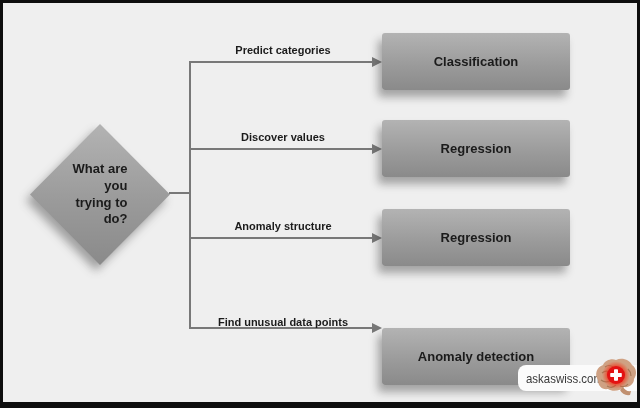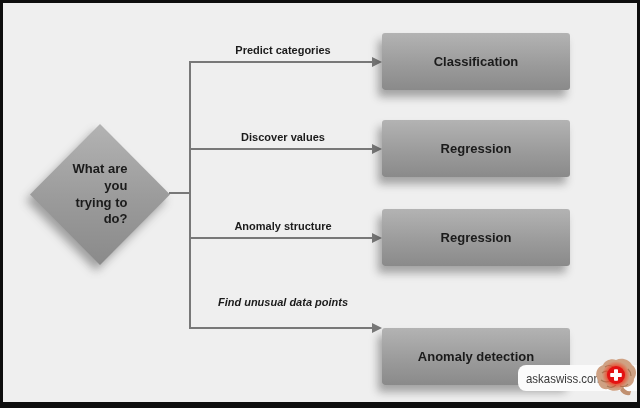--- a/index.html
+++ b/index.html
@@ -43,21 +43,21 @@
     position:absolute; left:372px; width:0; height:0;
     border-top:5px solid transparent; border-bottom:5px solid transparent;
     border-left:10px solid var(--line);
   }
   .a1{top:57px;} .a2{top:144px;} .a3{top:233px;} .a4{top:323px;}
   
   .blabel{
     position:absolute; left:184px; width:198px; height:20px; line-height:20px;
     text-align:center; font-size:11px; font-weight:bold;
   }
-  .l1{top:40px;} .l2{top:127px;} .l3{top:216px;} .l4{top:292px;font-style:italic;}
+  .l1{top:40px;} .l2{top:127px;} .l3{top:216px;} .l4{top:312px;}
   
   .node{
     position:absolute; left:382px; width:188px; height:57px; border-radius:3px;
     background:linear-gradient(180deg,var(--node-top) 0%,var(--node-mid) 58%,var(--node-bottom) 100%);
     box-shadow:-4px 7px 8px rgba(50,50,50,.40);
     display:flex; align-items:center; justify-content:center;
     font-size:13px; font-weight:bold;
   }
   .n1{top:33px;} .n2{top:120px;} .n3{top:209px;} .n4{top:300px;margin-top:28px;}
   

